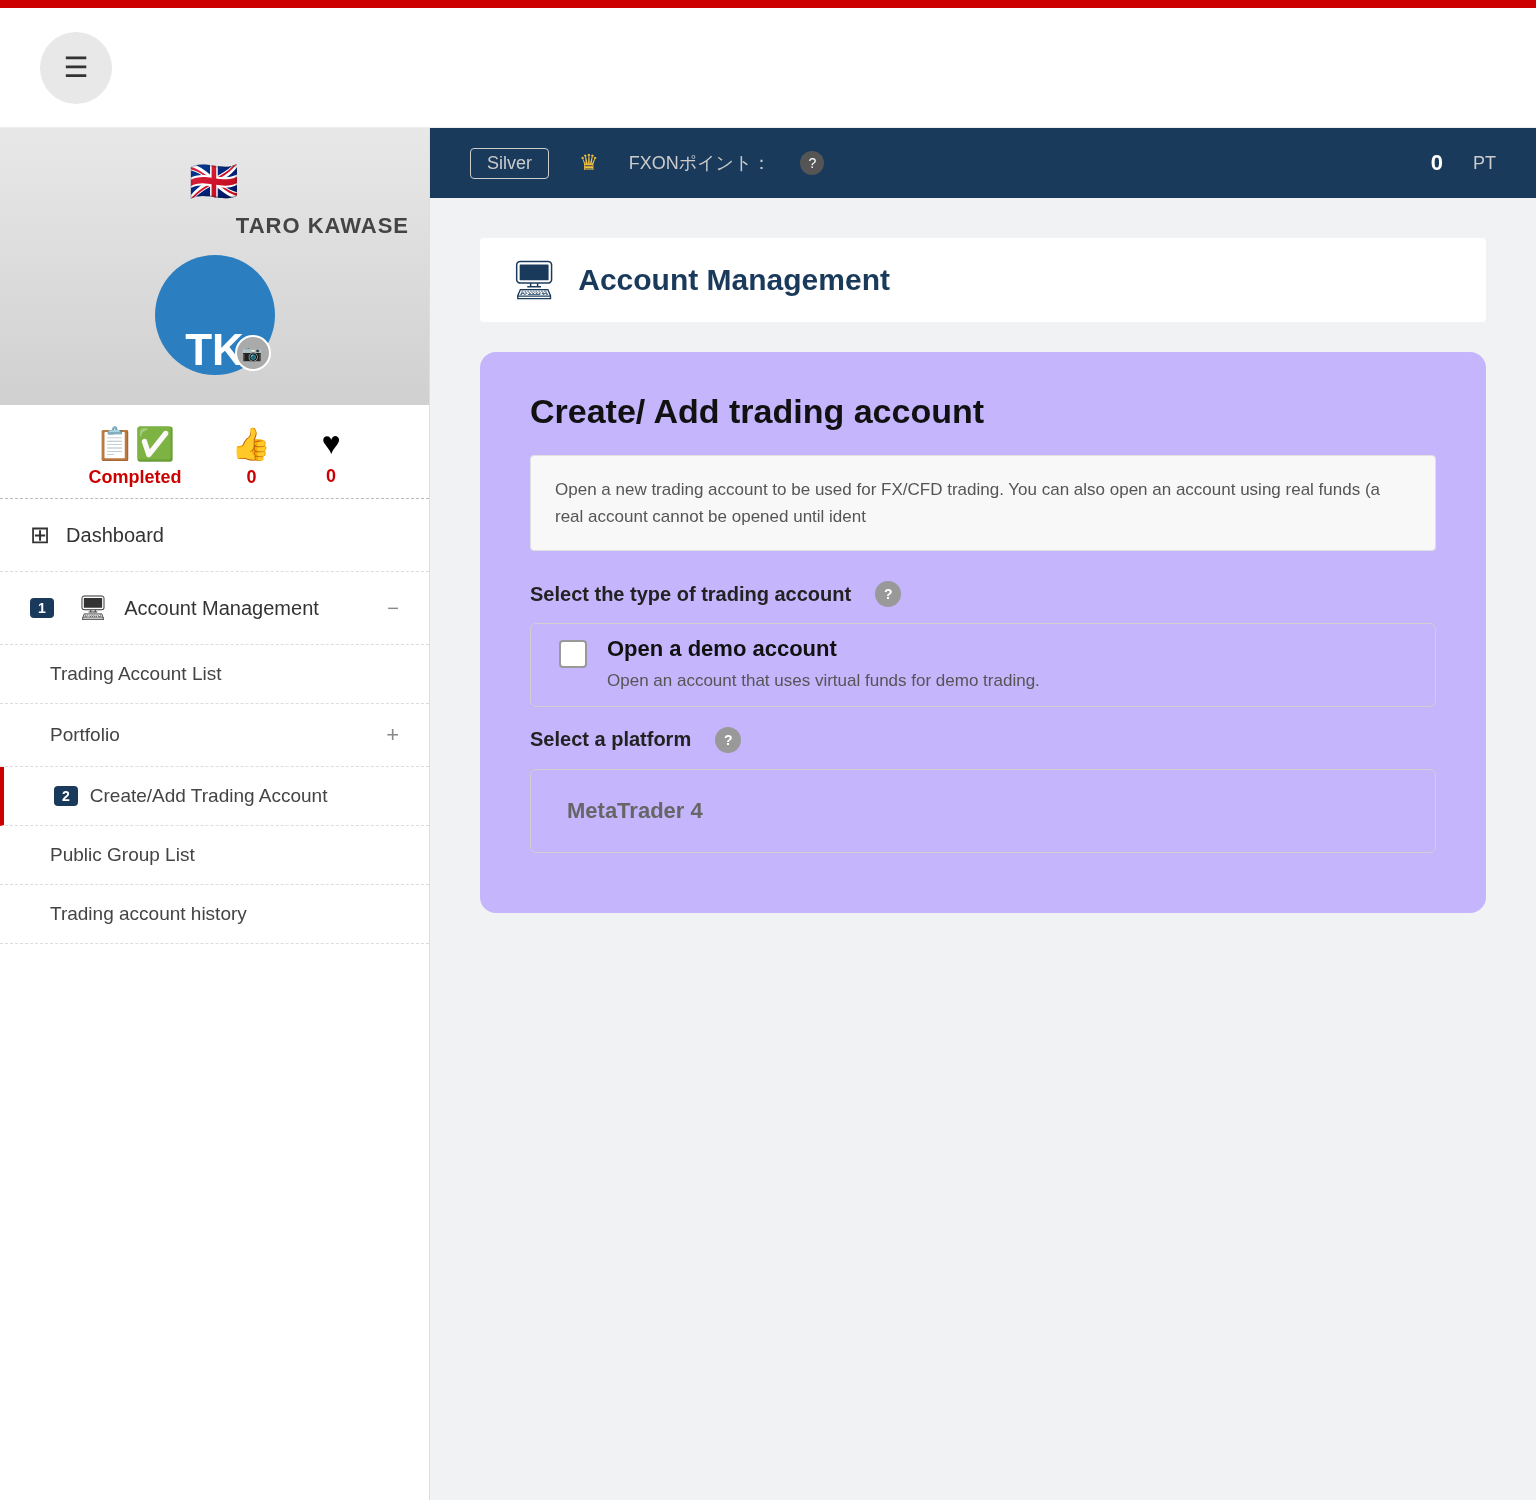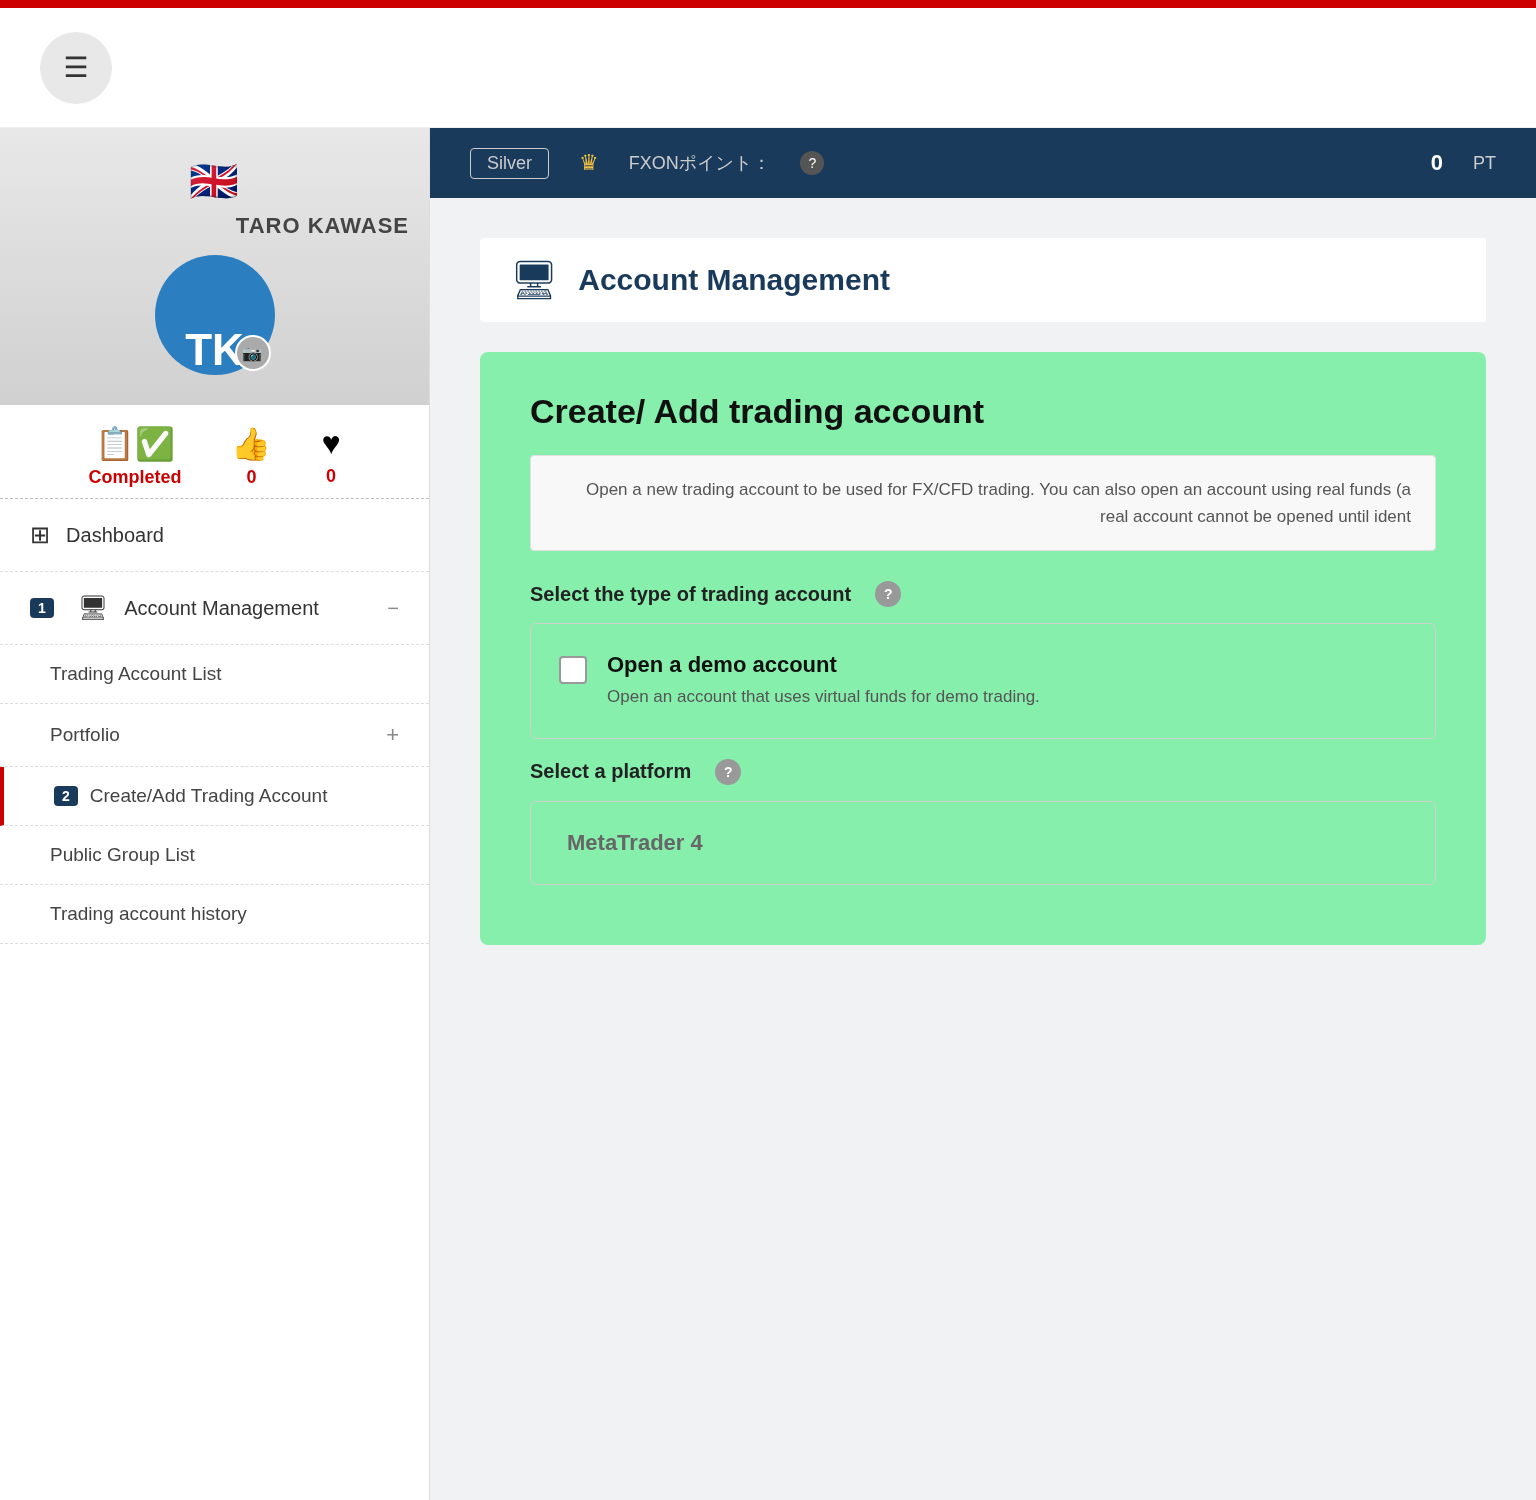--- a/index.html
+++ b/index.html
@@ -309,43 +309,42 @@
       color: #1a3a5c;
     }
 
     .page-title {
       font-size: 30px;
       font-weight: 700;
       color: #1a3a5c;
     }
 
     .section-card {
-      background: #86efac;
-      border-radius: 8px;
+      background: #c4b5fd;
+      border-radius: 16px;
       padding: 40px 50px;
       margin-bottom: 20px;
     }
 
     .section-title {
       font-size: 34px;
       font-weight: 700;
       color: #111;
       margin-bottom: 24px;
     }
 
     .info-box {
       background: #f8f8f8;
       border: 1px solid #e0e0e0;
       border-radius: 4px;
       padding: 20px 24px;
       font-size: 17px;
       color: #555;
       line-height: 1.6;
       margin-bottom: 30px;
-      text-align: right;
     }
 
     .field-label {
       font-size: 20px;
       font-weight: 700;
       color: #222;
       margin-bottom: 16px;
       display: flex;
       align-items: center;
       gap: 24px;
@@ -360,21 +359,21 @@
       display: flex;
       align-items: center;
       justify-content: center;
       font-size: 14px;
       cursor: pointer;
     }
 
     .option-card {
       border: 1px solid #d0d0d0;
       border-radius: 6px;
-      padding: 28px 28px;
+      padding: 12px 28px;
       margin-bottom: 20px;
       display: flex;
       align-items: flex-start;
       gap: 20px;
     }
 
     .option-checkbox {
       width: 28px;
       height: 28px;
       border: 2px solid #999;

